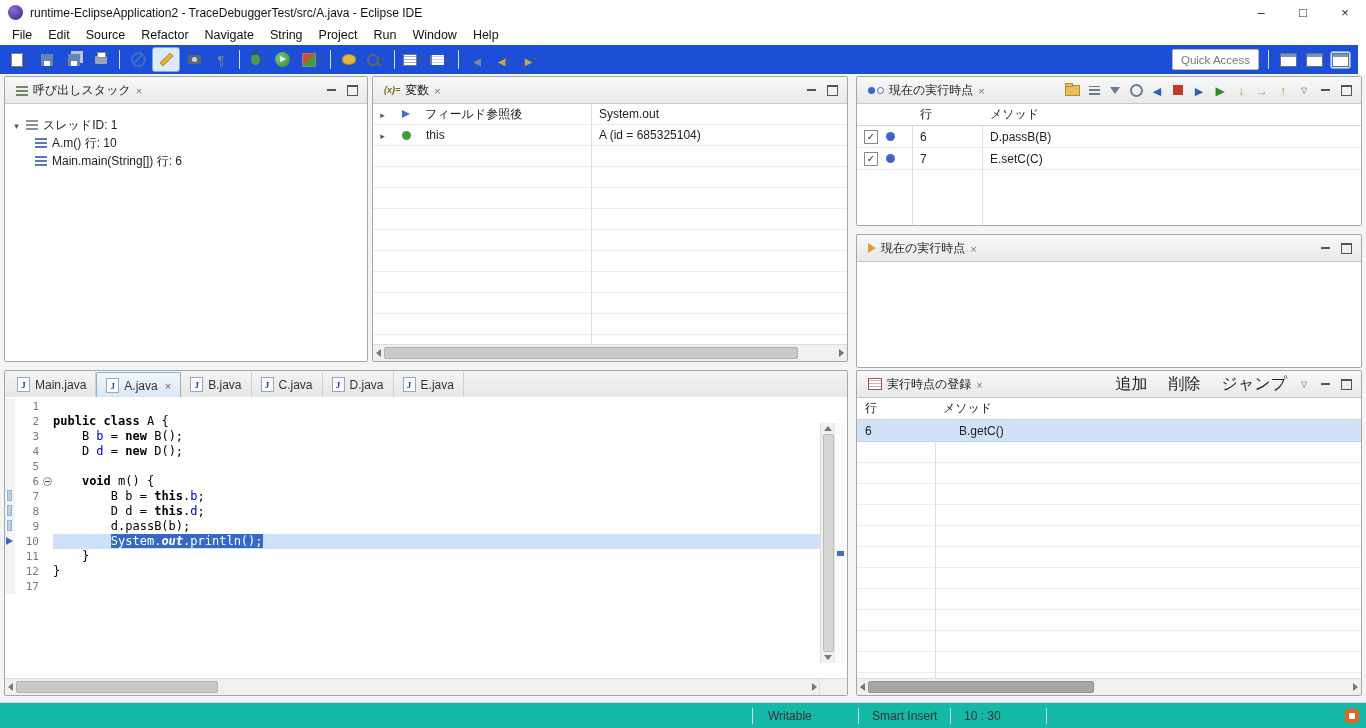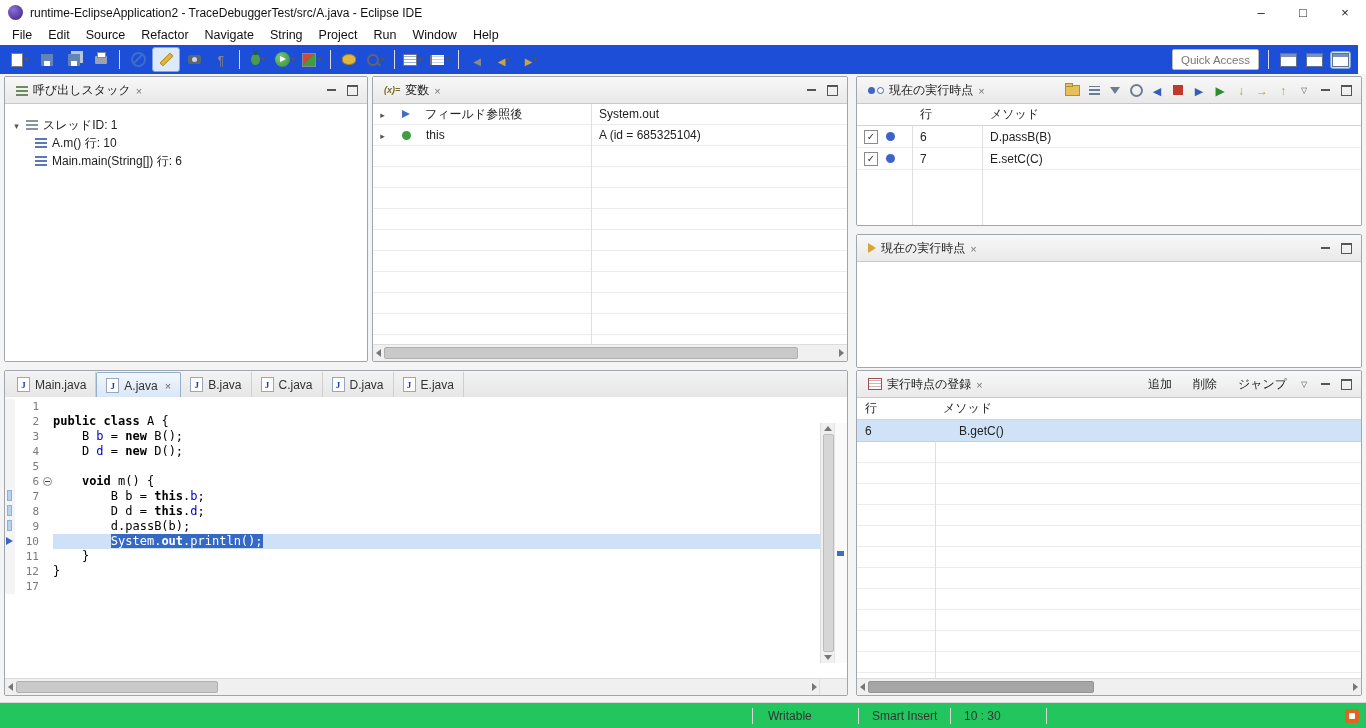--- a/index.html
+++ b/index.html
@@ -120,21 +120,21 @@
   .bp-c0{width:55px;gap:0}
   .cb{width:12px;height:12px;border:1px solid #8a8a8a;background:#fff;display:inline-flex;align-items:center;justify-content:center;margin-left:7px;flex:none}
   .cb.checked::after{content:"✓";font-size:10px;color:#333;line-height:1}
   .bp-dot{width:9px;height:9px;border-radius:50%;background:#3f64c8;margin-left:8px;flex:none}
   .bp-c1{width:70px;padding-left:8px}
   .bp-c2{flex:1;padding-left:8px}
   .exec-row{height:21px}
   .ex-c1{width:78px;padding-left:8px}
   .ex-c2{flex:1;padding-left:24px}
   .exec-row.selected{background:#cfe2f7;border-bottom:1px solid #b9d2ec}
-  .act-btn{font-size:12px;color:#222;padding:0 7px;white-space:nowrap}
+  .act-btn{font-size:16px;color:#222;padding:0 7px;white-space:nowrap}
 
   
   .hscroll{height:16px;flex:none;background:#f0f0f0;border-top:1px solid #dcdcdc;display:flex;align-items:center;padding:0 3px;gap:3px}
   .h-thumb{height:10px;background:#c9c9c9;border:1px solid #b0b0b0;border-radius:2px}
   .h-thumb.dark{background:#a6a6a6;border-color:#949494}
   .sb-left{width:0;height:0;border-right:5px solid #777;border-top:4px solid transparent;border-bottom:4px solid transparent;flex:none}
   .sb-right{width:0;height:0;border-left:5px solid #777;border-top:4px solid transparent;border-bottom:4px solid transparent;flex:none;margin-left:auto}
 
   
   .etabs{height:26px;background:linear-gradient(#f3f3f3,#e6e6e6);border-bottom:1px solid #c6c6c6;display:flex;align-items:flex-end;padding-left:3px;flex:none}
@@ -153,32 +153,32 @@
   .cl-num{width:24px;flex:none;text-align:right;padding-right:3px;color:#7a7a7a;font-size:11px}
   .cl-fold{width:11px;flex:none;position:relative}
   .fold-minus{position:absolute;left:1px;top:3px;width:7px;height:7px;border:1px solid #8a8a8a;border-radius:50%;background:#fff}
   .fold-minus span{position:absolute;left:1px;top:3px;width:5px;height:1px;background:#444}
   .cl-text{flex:1;white-space:pre}
   .cl.cur .cl-text{background:#cfe1f8}
   .tk-kw{color:#000000;font-weight:bold}
   .tk-pl{color:#000}
   .tk-fld{color:#0000c0}
   .tk-sel{background:#3569c6;color:#fff}
-  .tk-seli{background:#3569c6;color:#fff;font-weight:bold}
+  .tk-seli{background:#3569c6;color:#fff;font-style:italic;font-weight:bold}
   .vscroll{position:absolute;top:26px;right:12px;width:15px;bottom:16px;background:#f0f0f0;border-left:1px solid #ddd;display:flex;flex-direction:column;align-items:center;padding:3px 0;box-sizing:border-box}
   .sb-up{width:0;height:0;border-bottom:5px solid #777;border-left:4px solid transparent;border-right:4px solid transparent;flex:none}
   .sb-down{width:0;height:0;border-top:5px solid #777;border-left:4px solid transparent;border-right:4px solid transparent;flex:none;margin-top:auto}
   .v-thumb{width:9px;flex:1;margin:3px 0;background:#d6d6d6;border:1px solid #bdbdbd;border-radius:2px}
   .overview{position:absolute;top:26px;right:0;width:12px;bottom:16px;background:#fafafa;border-left:1px solid #e4e4e4}
   .ov-mark{position:absolute;left:2px;top:128px;width:7px;height:5px;background:#3f6fc4}
   .ehscroll{position:absolute;left:0;right:27px;bottom:0;height:16px;background:#f0f0f0;border-top:1px solid #dcdcdc;display:flex;align-items:center;padding:0 3px;gap:3px}
   .ecorner{position:absolute;right:0;bottom:0;width:27px;height:16px;background:#f0f0f0;border-top:1px solid #dcdcdc;border-left:1px solid #e0e0e0}
 
   
-  .statusbar{position:absolute;top:702px;left:0;right:0;height:26px;background:#22c55e;border-top:1px solid #d9d9d9}
+  .statusbar{position:absolute;top:702px;left:0;right:0;height:26px;background:#14b8a6;border-top:1px solid #d9d9d9}
   .sb-item{position:absolute;top:0;height:100%;display:flex;align-items:center;font-size:12px;color:#333;white-space:nowrap}
   .vsep{position:absolute;top:5px;width:1px;height:16px;background:#d8d8d8}
   .notif{position:absolute;right:7px;top:6px;width:14px;height:14px;border-radius:3px;background:#e2641f}
   .notif::before{content:"";position:absolute;left:4px;top:4px;width:6px;height:6px;background:#fff;border-radius:1px}
 </style>
 </head>
 <body>
 
 <div class="titlebar">
   <span class="eclipse-logo"></span>

